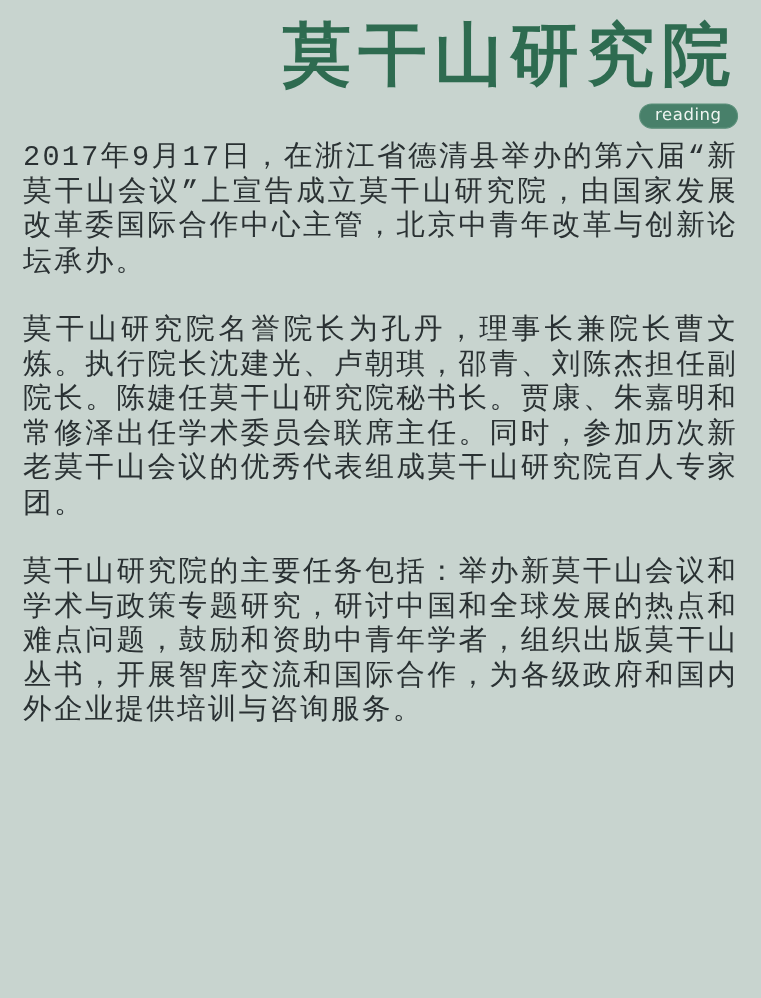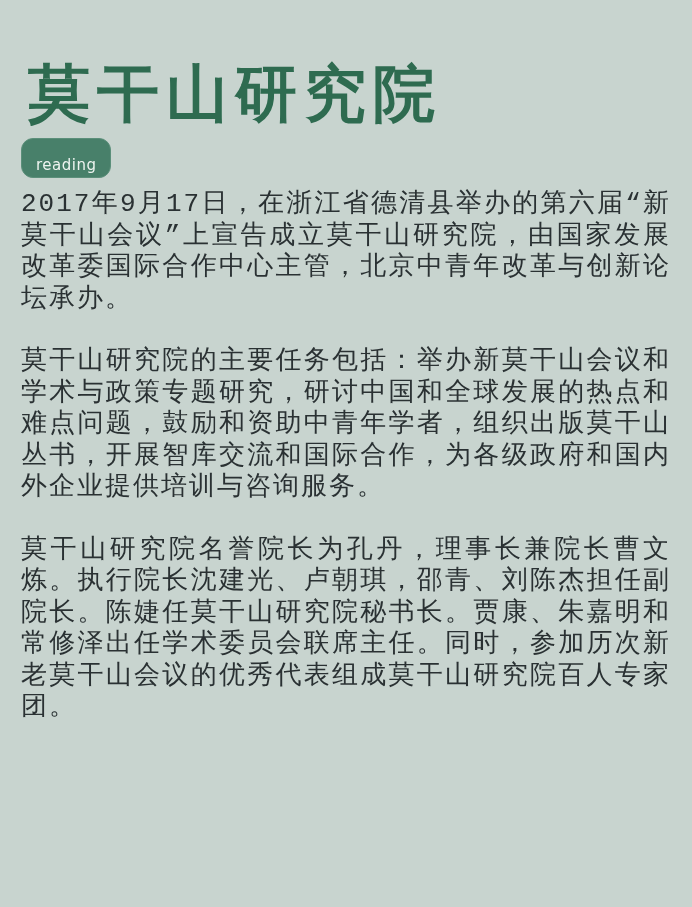--- a/index.html
+++ b/index.html
@@ -14,39 +14,38 @@
     font-family: "DejaVu Serif", serif;
   }
   .page {
     width: 692px;
     height: 907px;
     box-sizing: border-box;
     padding: 8px 21px 0 21px;
     background: #c8d4cf;
   }
   .header {
-    text-align: left;
-    margin-top: 44px;
+    text-align: right;
   }
   .page-title {
     margin: 0;
     padding-top: 2px;
     font-family: "DejaVu Serif", "Liberation Serif", serif;
     font-size: 62px;
     line-height: 80px;
     font-weight: 900;
     color: #2e6b50;
     letter-spacing: 7px;
     text-indent: 7px; 
     white-space: nowrap;
   }
   .reading-badge {
     display: inline-block;
     margin-top: 4px;
-    padding: 18px 14px 3px 14px;
+    padding: 1px 14px 3px 14px;
     background: #48806a;
     border: 1px solid #5b8f7a;
     border-radius: 12px;
     color: #eef4f0;
     font-family: "DejaVu Sans", "Liberation Sans", sans-serif;
     font-size: 15px;
     line-height: 17px;
     letter-spacing: 0.5px;
   }
   .article {
@@ -71,16 +70,16 @@
 <body>
 
 <div class="page">
   <div class="header">
     <h1 class="page-title">莫干山研究院</h1>
     <div class="reading-badge">reading</div>
   </div>
 
   <div class="article">
     <p>2017年9月17日，在浙江省德清县举办的第六届“新莫干山会议”上宣告成立莫干山研究院，由国家发展改革委国际合作中心主管，北京中青年改革与创新论坛承办。</p>
+    <p>莫干山研究院名誉院长为孔丹，理事长兼院长曹文炼。执行院长沈建光、卢朝琪，邵青、刘陈杰担任副院长。陈婕任莫干山研究院秘书长。贾康、朱嘉明和常修泽出任学术委员会联席主任。同时，参加历次新老莫干山会议的优秀代表组成莫干山研究院百人专家团。</p>
     <p>莫干山研究院的主要任务包括：举办新莫干山会议和学术与政策专题研究，研讨中国和全球发展的热点和难点问题，鼓励和资助中青年学者，组织出版莫干山丛书，开展智库交流和国际合作，为各级政府和国内外企业提供培训与咨询服务。</p>
-    <p>莫干山研究院名誉院长为孔丹，理事长兼院长曹文炼。执行院长沈建光、卢朝琪，邵青、刘陈杰担任副院长。陈婕任莫干山研究院秘书长。贾康、朱嘉明和常修泽出任学术委员会联席主任。同时，参加历次新老莫干山会议的优秀代表组成莫干山研究院百人专家团。</p>
   </div>
 </div>
 
 </body></html>

